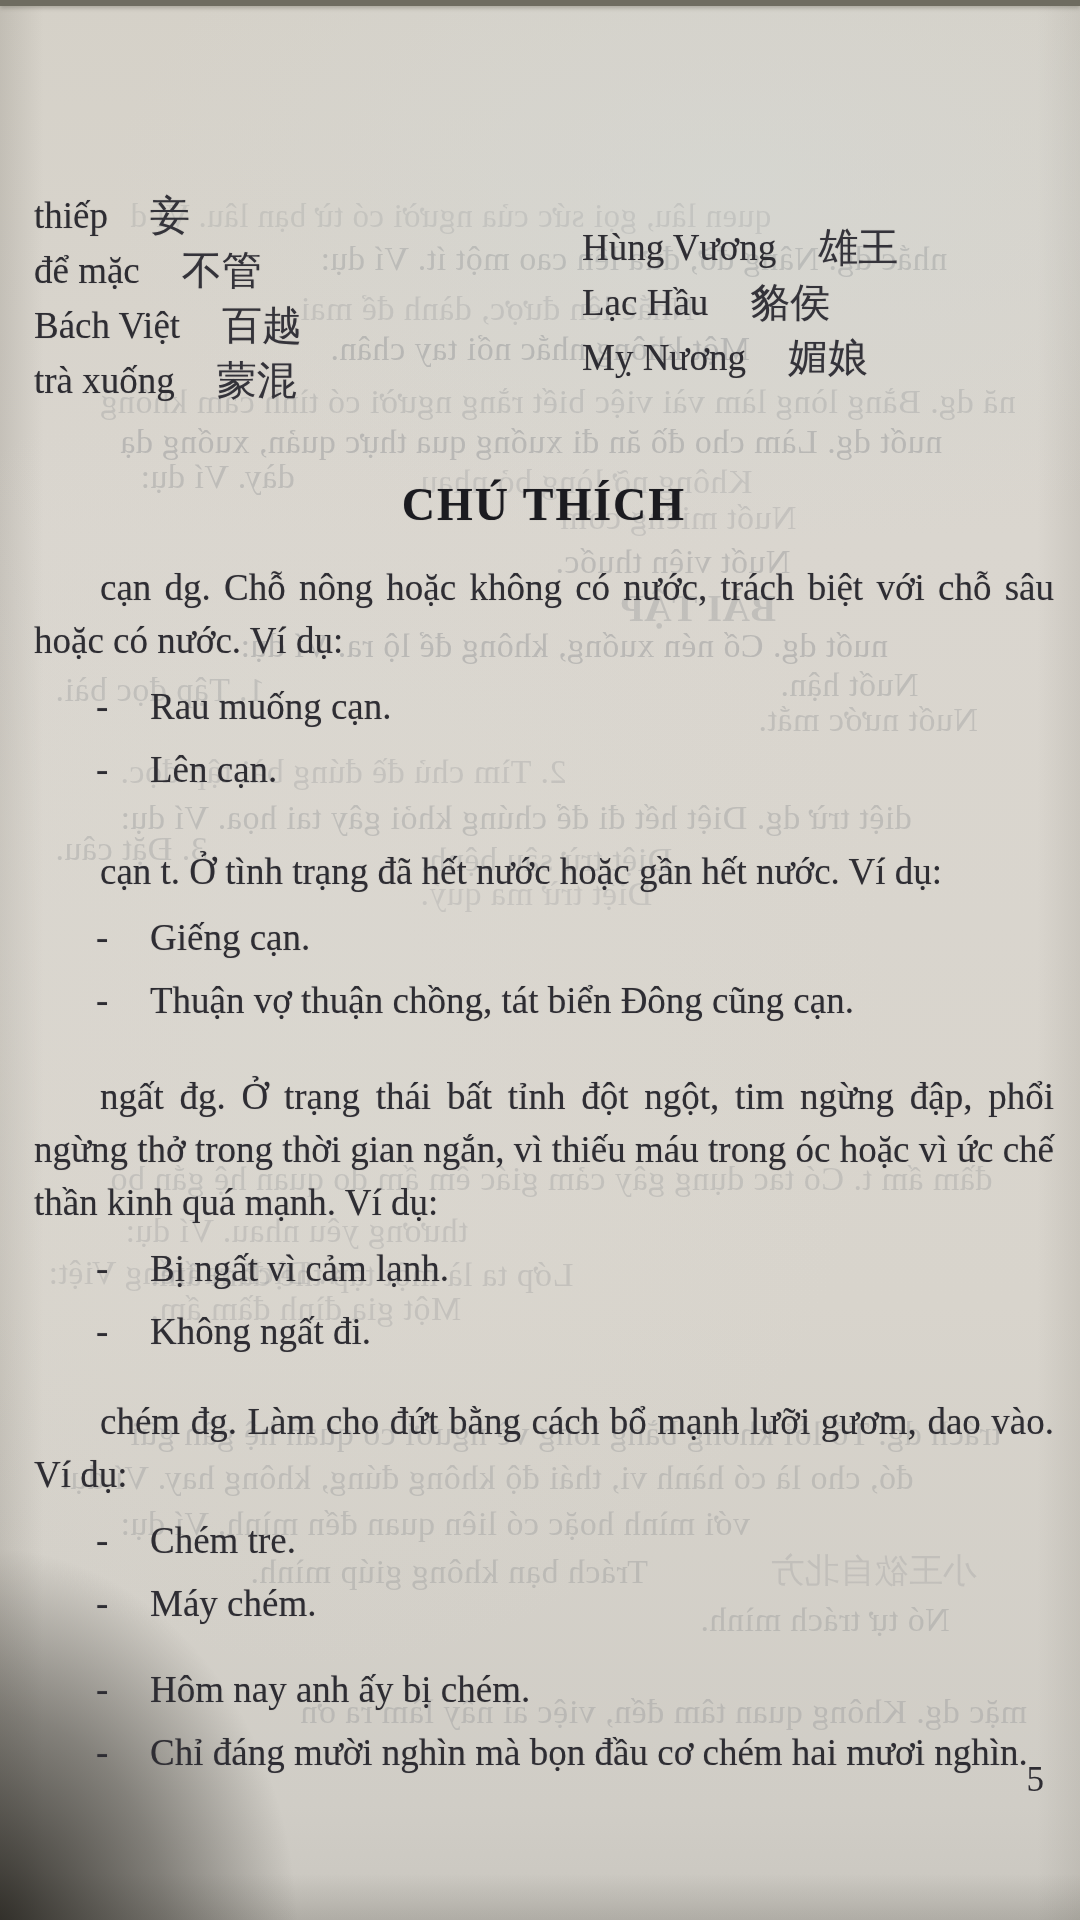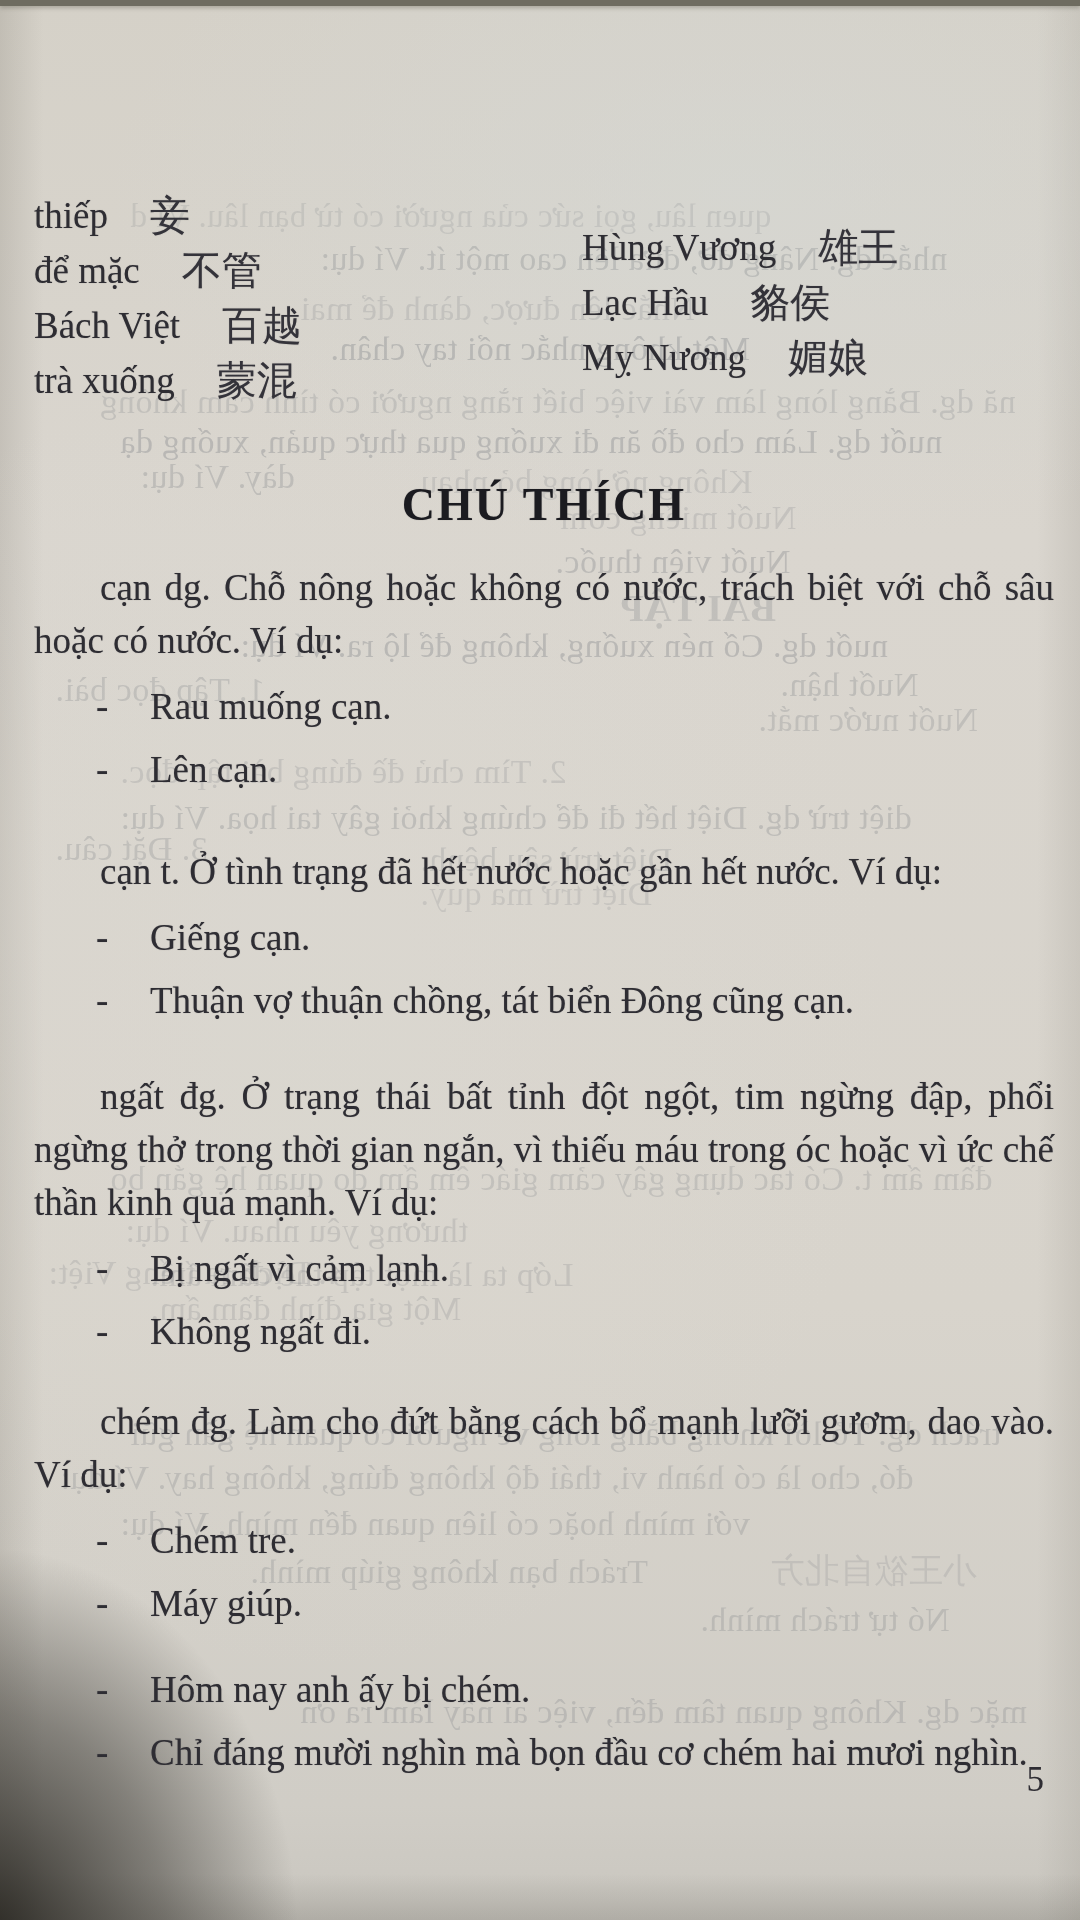--- a/index.html
+++ b/index.html
@@ -157,21 +157,21 @@
     </section>
 
     <section class="entry">
       <p class="def">chém đg. Làm cho đứt bằng cách bổ mạnh lưỡi gươm, dao vào. Ví dụ:</p>
       <div class="ex">
         <span class="dash">-</span>
         <span>Chém tre.</span>
       </div>
       <div class="ex">
         <span class="dash">-</span>
-        <span>Máy giúp.</span>
+        <span>Máy chém.</span>
       </div>
     </section>
 
     <section class="entry">
       <div class="ex">
         <span class="dash">-</span>
         <span>Hôm nay anh ấy bị chém.</span>
       </div>
       <div class="ex">
         <span class="dash">-</span>

